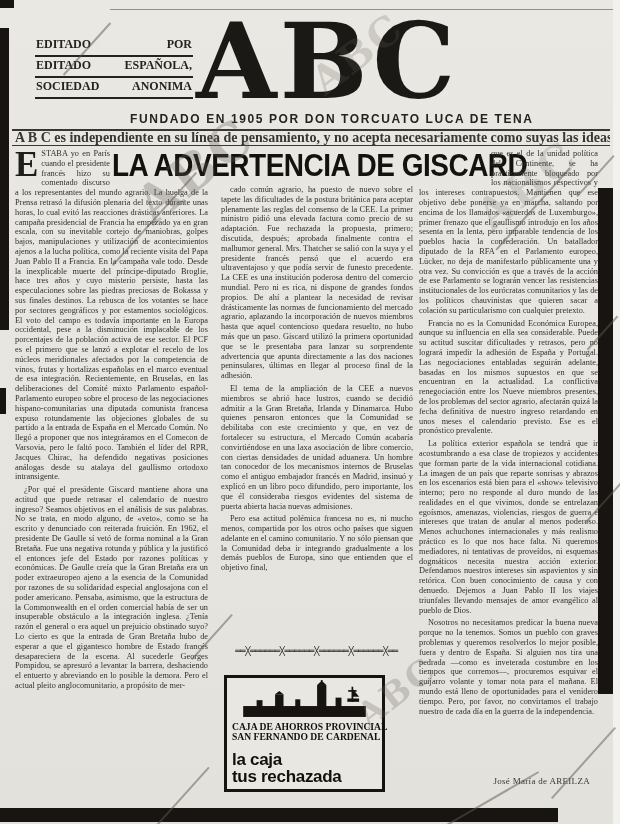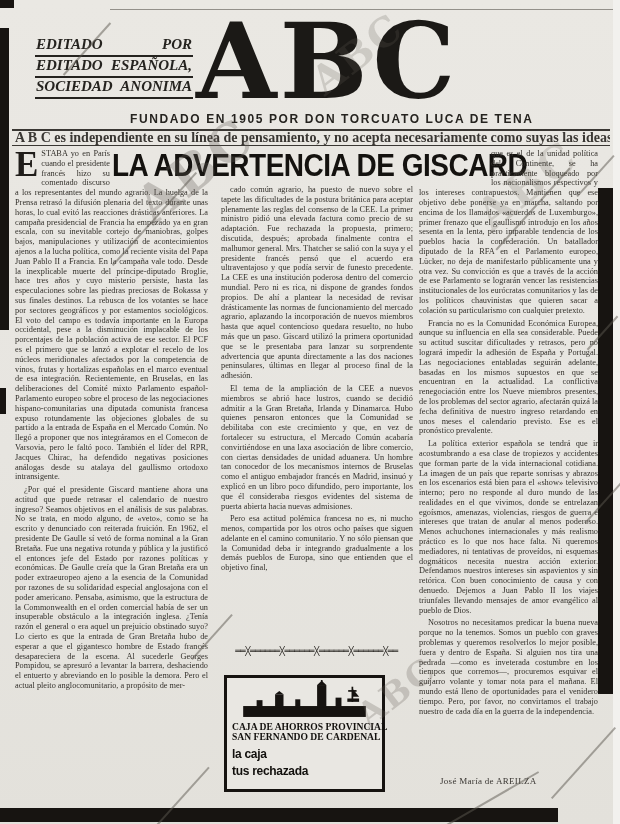--- a/index.html
+++ b/index.html
@@ -5,23 +5,23 @@
   html,body { margin:0; padding:0; background:#9f9c96; }
   .page {
     position:relative; width:620px; height:824px; margin:0 auto;
     background:linear-gradient(180deg,#eae8e3 0%, #e7e5e0 55%, #e3e1db 100%);
     overflow:hidden; font-family:"Liberation Serif", serif; color:#33302b;
   }
   
   .mast-left  { position:absolute; left:35px;  top:36px; width:158px; }
   .mast-right { position:absolute; left:430px; top:36px; width:158px; }
   .mast-line {
-    font-family:"Liberation Serif",serif; font-weight:bold; font-size:15px;
+    font-family:"Liberation Serif",serif; font-weight:bold; font-size:12px;
     line-height:15px; border-bottom:2px solid #25231f; padding:1px 1px 3px;
-    text-align:justify; text-align-last:justify; color:#25231f; white-space:nowrap;font-style:italic;
+    text-align:justify; text-align-last:justify; color:#25231f; white-space:nowrap;
   }
   .logo {
     position:absolute; left:196px; top:10px; width:228px; text-align:center;
     font-family:"DejaVu Serif",serif; font-weight:bold; font-size:104px;
     line-height:104px; letter-spacing:3px; color:#1b1916;
   }
   .founded {
     position:absolute; left:130px; top:112px; width:360px; text-align:center;
     font-family:"Liberation Sans",sans-serif; font-weight:bold; font-size:12px;
     letter-spacing:1.6px; color:#25231f; white-space:nowrap;
@@ -45,41 +45,41 @@
   .col1 { left:15px;  top:149px; width:193px; height:652px; }
   .col2 { left:221px; top:185px; width:192px; height:458px; }
   .col3 { left:419px; top:149px; width:179px; height:622px; }
   .hl-spacer-r { float:right; width:98px; height:33px; }
   .hl-spacer-l { float:left;  width:72px; height:36px; }
   .dropcap {
     float:left; font-family:"Liberation Serif",serif; font-weight:bold;
     font-size:35px; line-height:28px; padding:2px 3px 0 0; color:#201d1a;
   }
   .byline {
-    position:absolute; left:440px; top:776px; width:150px; text-align:left;
+    position:absolute; left:440px; top:776px; width:150px; text-align:right;
     font-size:9px; color:#3a3733; letter-spacing:0.3px;
   }
   
   .chain {
     position:absolute; left:221px; top:646px; width:191px; height:10px;
     font-family:"DejaVu Sans",sans-serif; font-size:9px; line-height:10px;
     color:#221f1b; text-align:center; white-space:nowrap; overflow:hidden; letter-spacing:-0.5px;
   }
   .ad {
     position:absolute; left:224px; top:675px; width:161px; height:117px;
     border:3px solid #161310; box-sizing:border-box; padding:2px 5px; background:#e9e7e2;
   }
   .ad-skyline { display:block; width:100%; height:42px; }
   .ad-name {
     font-family:"Liberation Serif",serif; font-weight:bold; font-size:9.6px;
     line-height:10.2px; text-align:center; color:#12100d; white-space:nowrap;
   }
   .ad-slogan {
-    font-family:"Liberation Sans",sans-serif; font-weight:bold; font-size:12px;
-    line-height:16.5px; letter-spacing:-0.3px; color:#12100d; margin-top:4px;
+    font-family:"Liberation Sans",sans-serif; font-weight:bold; font-size:17px;
+    line-height:16.5px; letter-spacing:-0.3px; color:#12100d; margin-top:10px;
   }
   .ad-slogan p { margin:0; }
   
   .bar { position:absolute; background:#171411; }
   .bar-left   { left:0;     top:28px;  width:9px;   height:302px; }
   .bar-right  { left:598px; top:188px; width:15px;  height:506px; }
   .bar-bottom { left:0;     top:808px; width:558px; height:14px; }
   .mark-a { left:0; top:388px; width:6px; height:26px; }
   .mark-b { left:0; top:0;    width:14px; height:8px; }
   .edge-strip { position:absolute; left:613px; top:0; width:7px; height:824px; background:#f2f1ee; }

